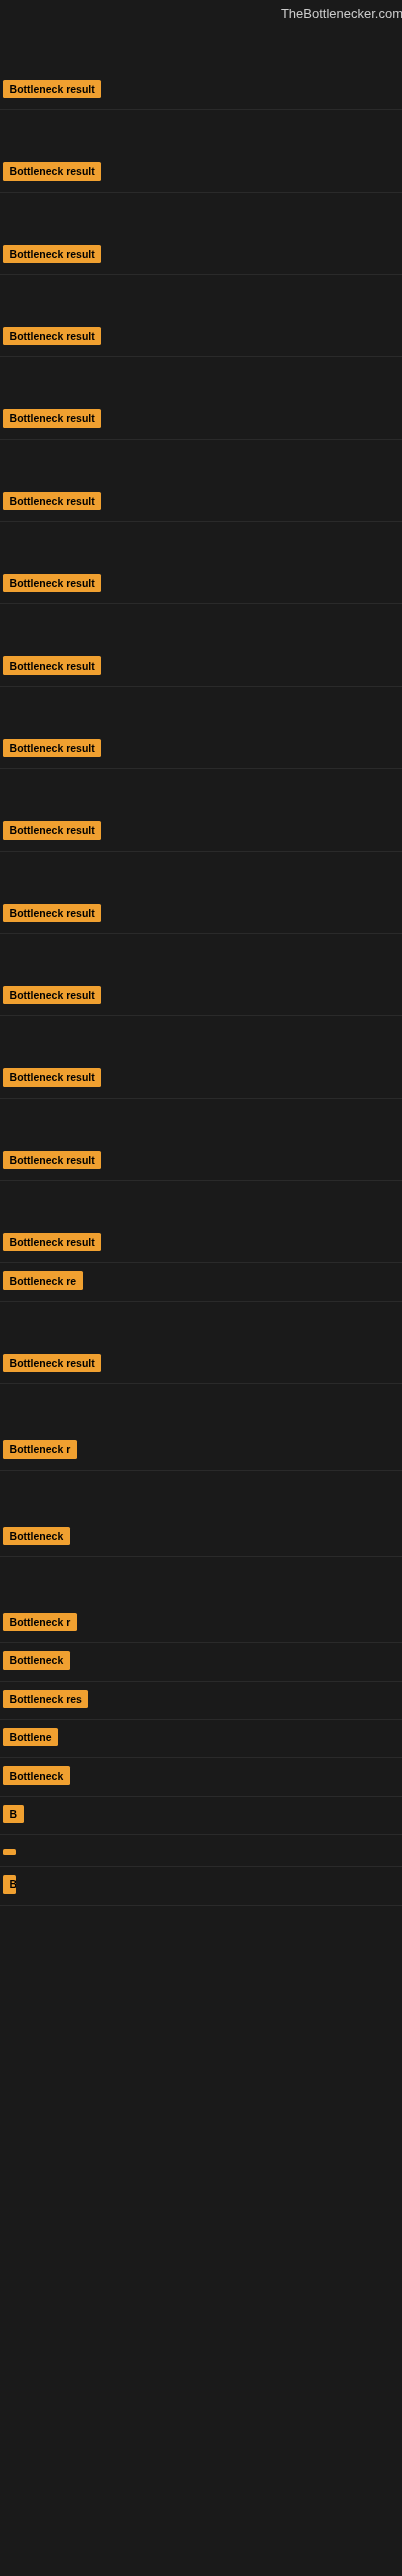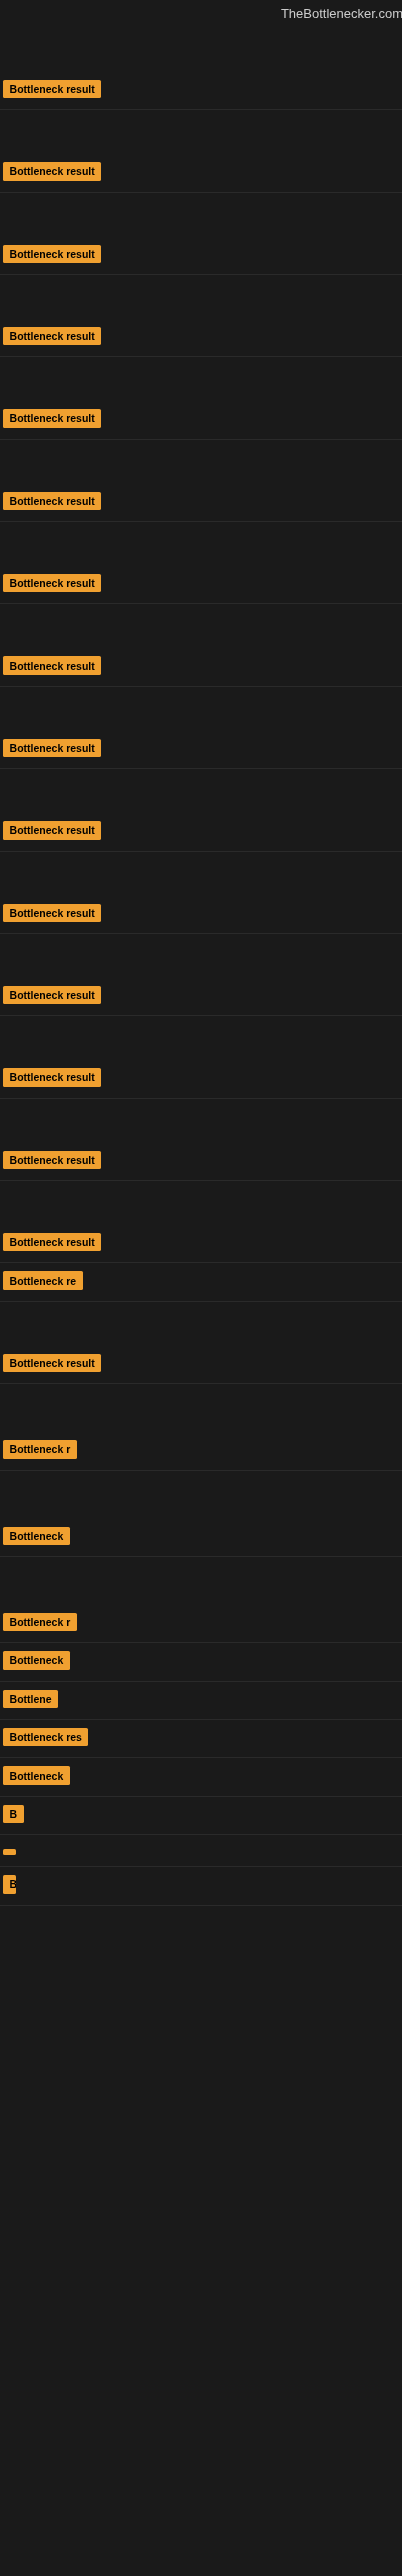--- a/index.html
+++ b/index.html
@@ -74,20 +74,20 @@
     <div class="bottleneck-item"><span class="bottleneck-badge w-full">Bottleneck result</span></div>
     <div class="bottleneck-item"><span class="bottleneck-badge w-full">Bottleneck result</span></div>
     <div class="bottleneck-item"><span class="bottleneck-badge w-full">Bottleneck result</span></div>
     <div class="bottleneck-item"><span class="bottleneck-badge w-full">Bottleneck result</span></div>
     <div class="bottleneck-item"><span class="bottleneck-badge w-large">Bottleneck re</span></div>
     <div class="bottleneck-item"><span class="bottleneck-badge w-full">Bottleneck result</span></div>
     <div class="bottleneck-item"><span class="bottleneck-badge w-medium">Bottleneck r</span></div>
     <div class="bottleneck-item"><span class="bottleneck-badge w-medium">Bottleneck</span></div>
     <div class="bottleneck-item"><span class="bottleneck-badge w-medium">Bottleneck r</span></div>
     <div class="bottleneck-item"><span class="bottleneck-badge w-small">Bottleneck</span></div>
+    <div class="bottleneck-item"><span class="bottleneck-badge w-large">Bottleneck res</span></div>
     <div class="bottleneck-item"><span class="bottleneck-badge w-small">Bottlene</span></div>
-    <div class="bottleneck-item"><span class="bottleneck-badge w-large">Bottleneck res</span></div>
     <div class="bottleneck-item"><span class="bottleneck-badge w-small">Bottleneck</span></div>
     <div class="bottleneck-item"><span class="bottleneck-badge w-tiny">B</span></div>
     <div class="bottleneck-item"><span class="bottleneck-badge w-micro"></span></div>
     <div class="bottleneck-item"><span class="bottleneck-badge w-nano">B</span></div>
   </div>
 
 
 </body></html>

